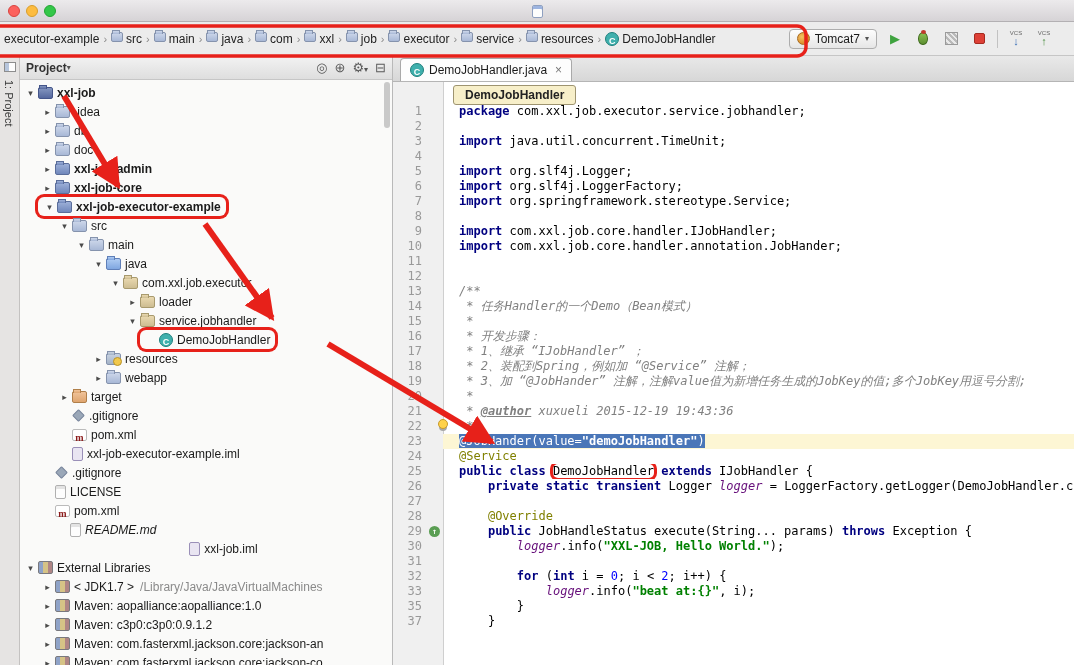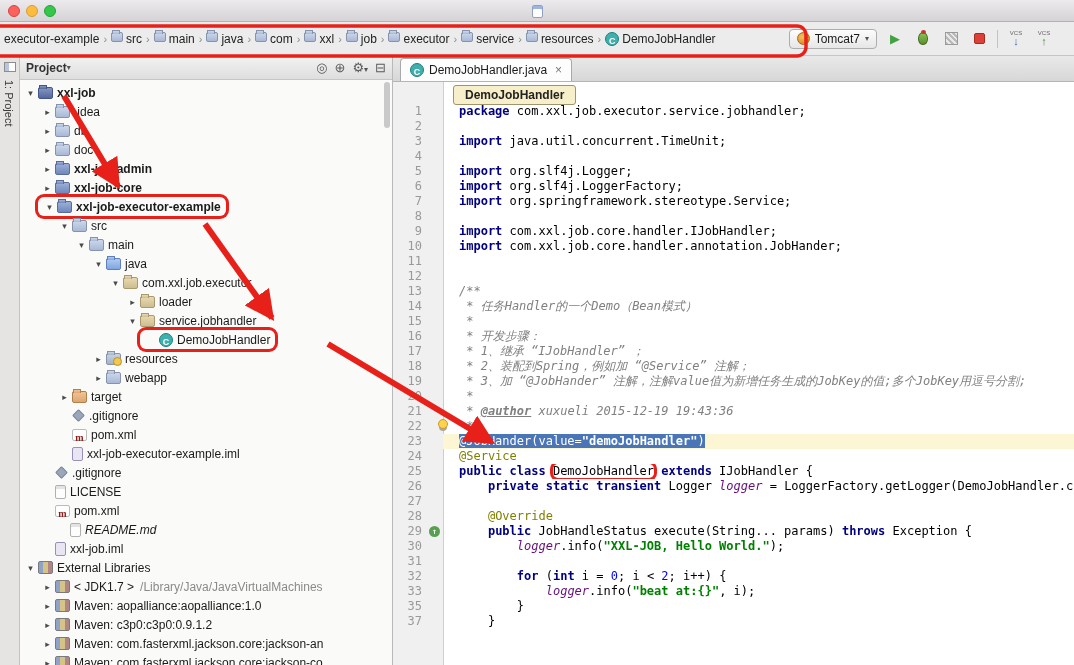--- a/index.html
+++ b/index.html
@@ -417,21 +417,21 @@
             <span class="tlabel">pom.xml</span>
           </span>
         </div>
         <div class="trow" style="padding-left: 36px; font-style: italic;">
           <span class="rowc">
             <span class="arrow"></span>
             <span class="ticon file"></span>
             <span class="tlabel">README.md</span>
           </span>
         </div>
-        <div class="trow" style="padding-left: 21px;">
+        <div class="trow" style="padding-left: 21px; justify-content: center;">
           <span class="rowc">
             <span class="arrow"></span>
             <span class="ticon iml"></span>
             <span class="tlabel">xxl-job.iml</span>
           </span>
         </div>
         <div class="trow" style="padding-left: 4px;">
           <span class="rowc">
             <span class="arrow">▾</span>
             <span class="ticon libroot"></span>

